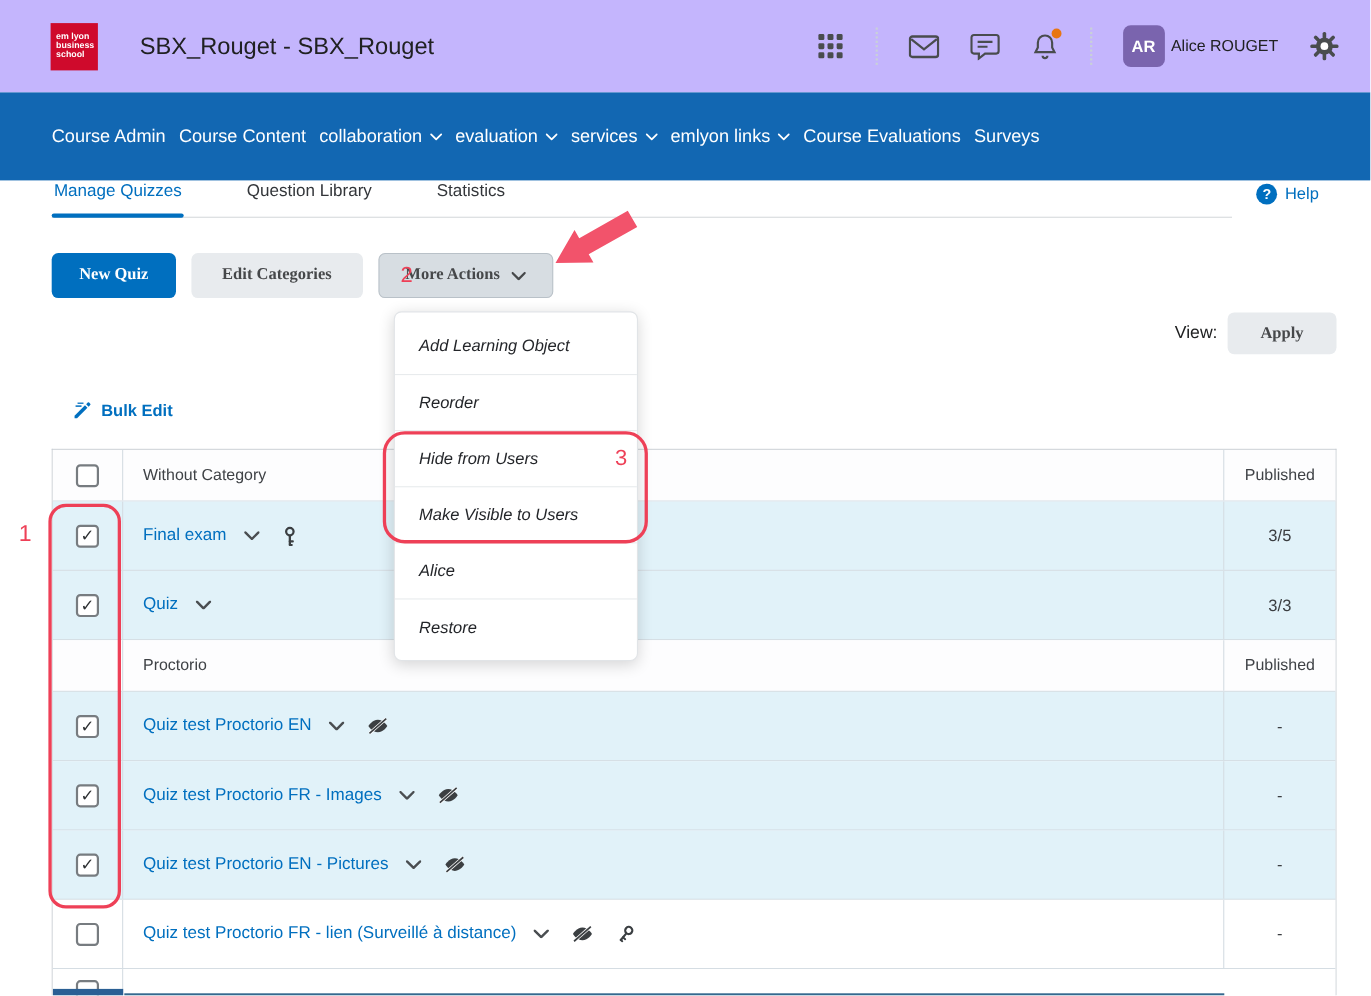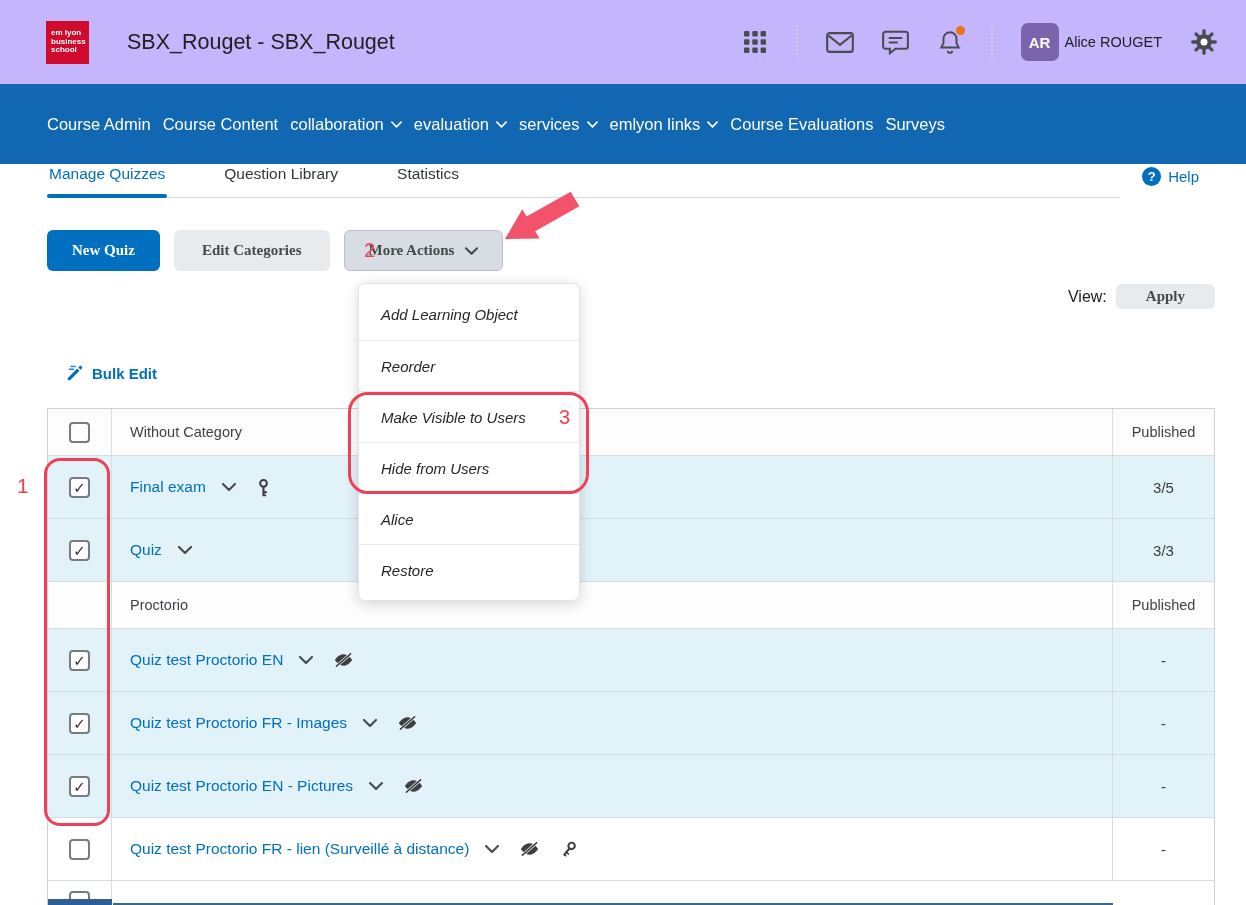--- a/index.html
+++ b/index.html
@@ -37,21 +37,21 @@
   .actions { position:absolute; top:230px; left:47px; display:flex; gap:14px; }
   .btn { height:41px; border-radius:6px; font-size:15px; font-weight:600; display:flex; align-items:center; justify-content:center; border:none; cursor:pointer; font-family:Liberation Serif, serif; white-space:nowrap; }
   .btn-primary { background:#006fbf; color:#fff; padding:0 25px; }
   .btn-secondary { background:#e8ebee; color:#46484a; padding:0 28px; }
   .btn-open { background:#d7dde2; color:#46484a; padding:0 24px; gap:11px; border:1px solid #b9c1c8; }
 
   
   .viewbar { position:absolute; top:284px; right:31px; display:flex; align-items:center; }
   .view-label { font-size:16px; color:#202122; margin-right:9px; }
   .select { width:167px; height:38px; border:1px solid #b6bdc3; border-radius:6px; background:#fff; display:flex; align-items:center; justify-content:space-between; padding:0 12px 0 14px; font-size:15px; color:#24262a; margin-right:23px; cursor:pointer; }
-  .btn-apply { background:#e8ebee; color:#46484a; height:25px; padding:0 30px; }
+  .btn-apply { background:#e8ebee; color:#46484a; height:38px; padding:0 30px; }
 
   
   .bulk-edit { position:absolute; top:364px; left:66px; display:flex; align-items:center; gap:8px; cursor:pointer; }
   .bulk-edit .lbl { color:#006fbf; font-size:15px; font-weight:bold; }
 
   
   .table { position:absolute; top:408px; left:47px; width:1168px; border:1px solid #ccd1d6; border-bottom:none; background:#fff; }
   .t-row { display:flex; align-items:center; border-bottom:1px solid #d5dde3; background:#fff; }
   .t-row.header { height:47px; background:#fdfdfe; }
   .t-row.quiz { height:63px; }
@@ -396,22 +396,22 @@
         <span class="checkbox" style="margin-top:16px"></span>
       </div>
       <div class="frag-blue"></div>
       <div class="frag-dark"></div>
     </div>
   </div>
 
   <div class="menu">
     <div class="menu-item">Add Learning Object</div>
     <div class="menu-item">Reorder</div>
+    <div class="menu-item">Hide from Users</div>
     <div class="menu-item">Make Visible to Users</div>
-    <div class="menu-item">Hide from Users</div>
     <div class="menu-item">Alice</div>
     <div class="menu-item">Restore</div>
   </div>
 
   <div class="annot">
     <div class="a-rect a-rect1"></div>
     <div class="a-num a-num1">1</div>
     <div class="a-num a-num2">2</div>
     <div class="a-rect a-rect3"></div>
     <div class="a-num a-num3">3</div>

